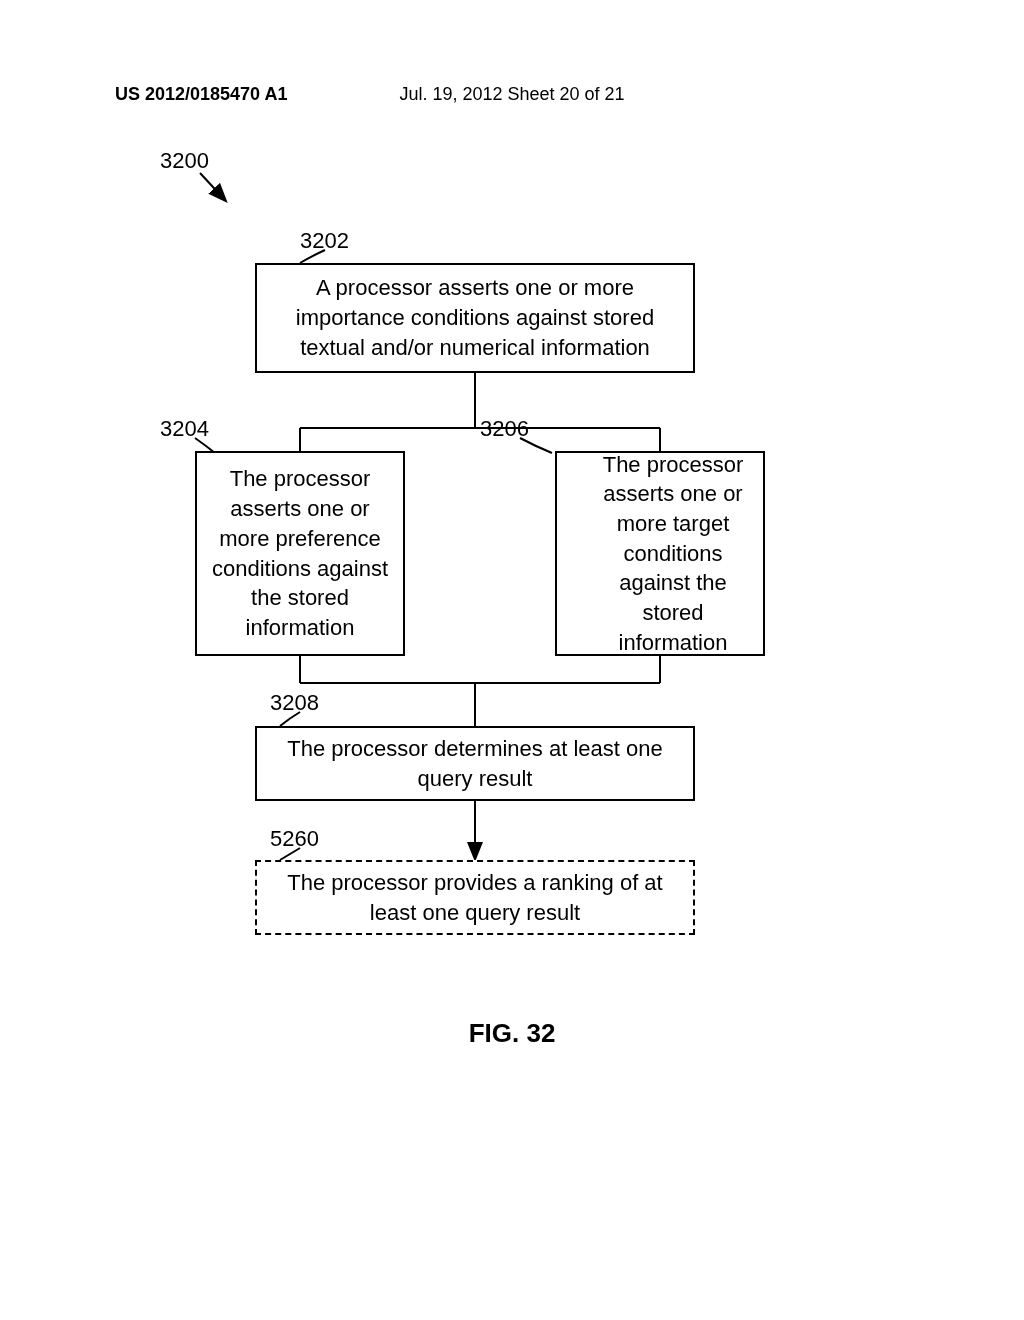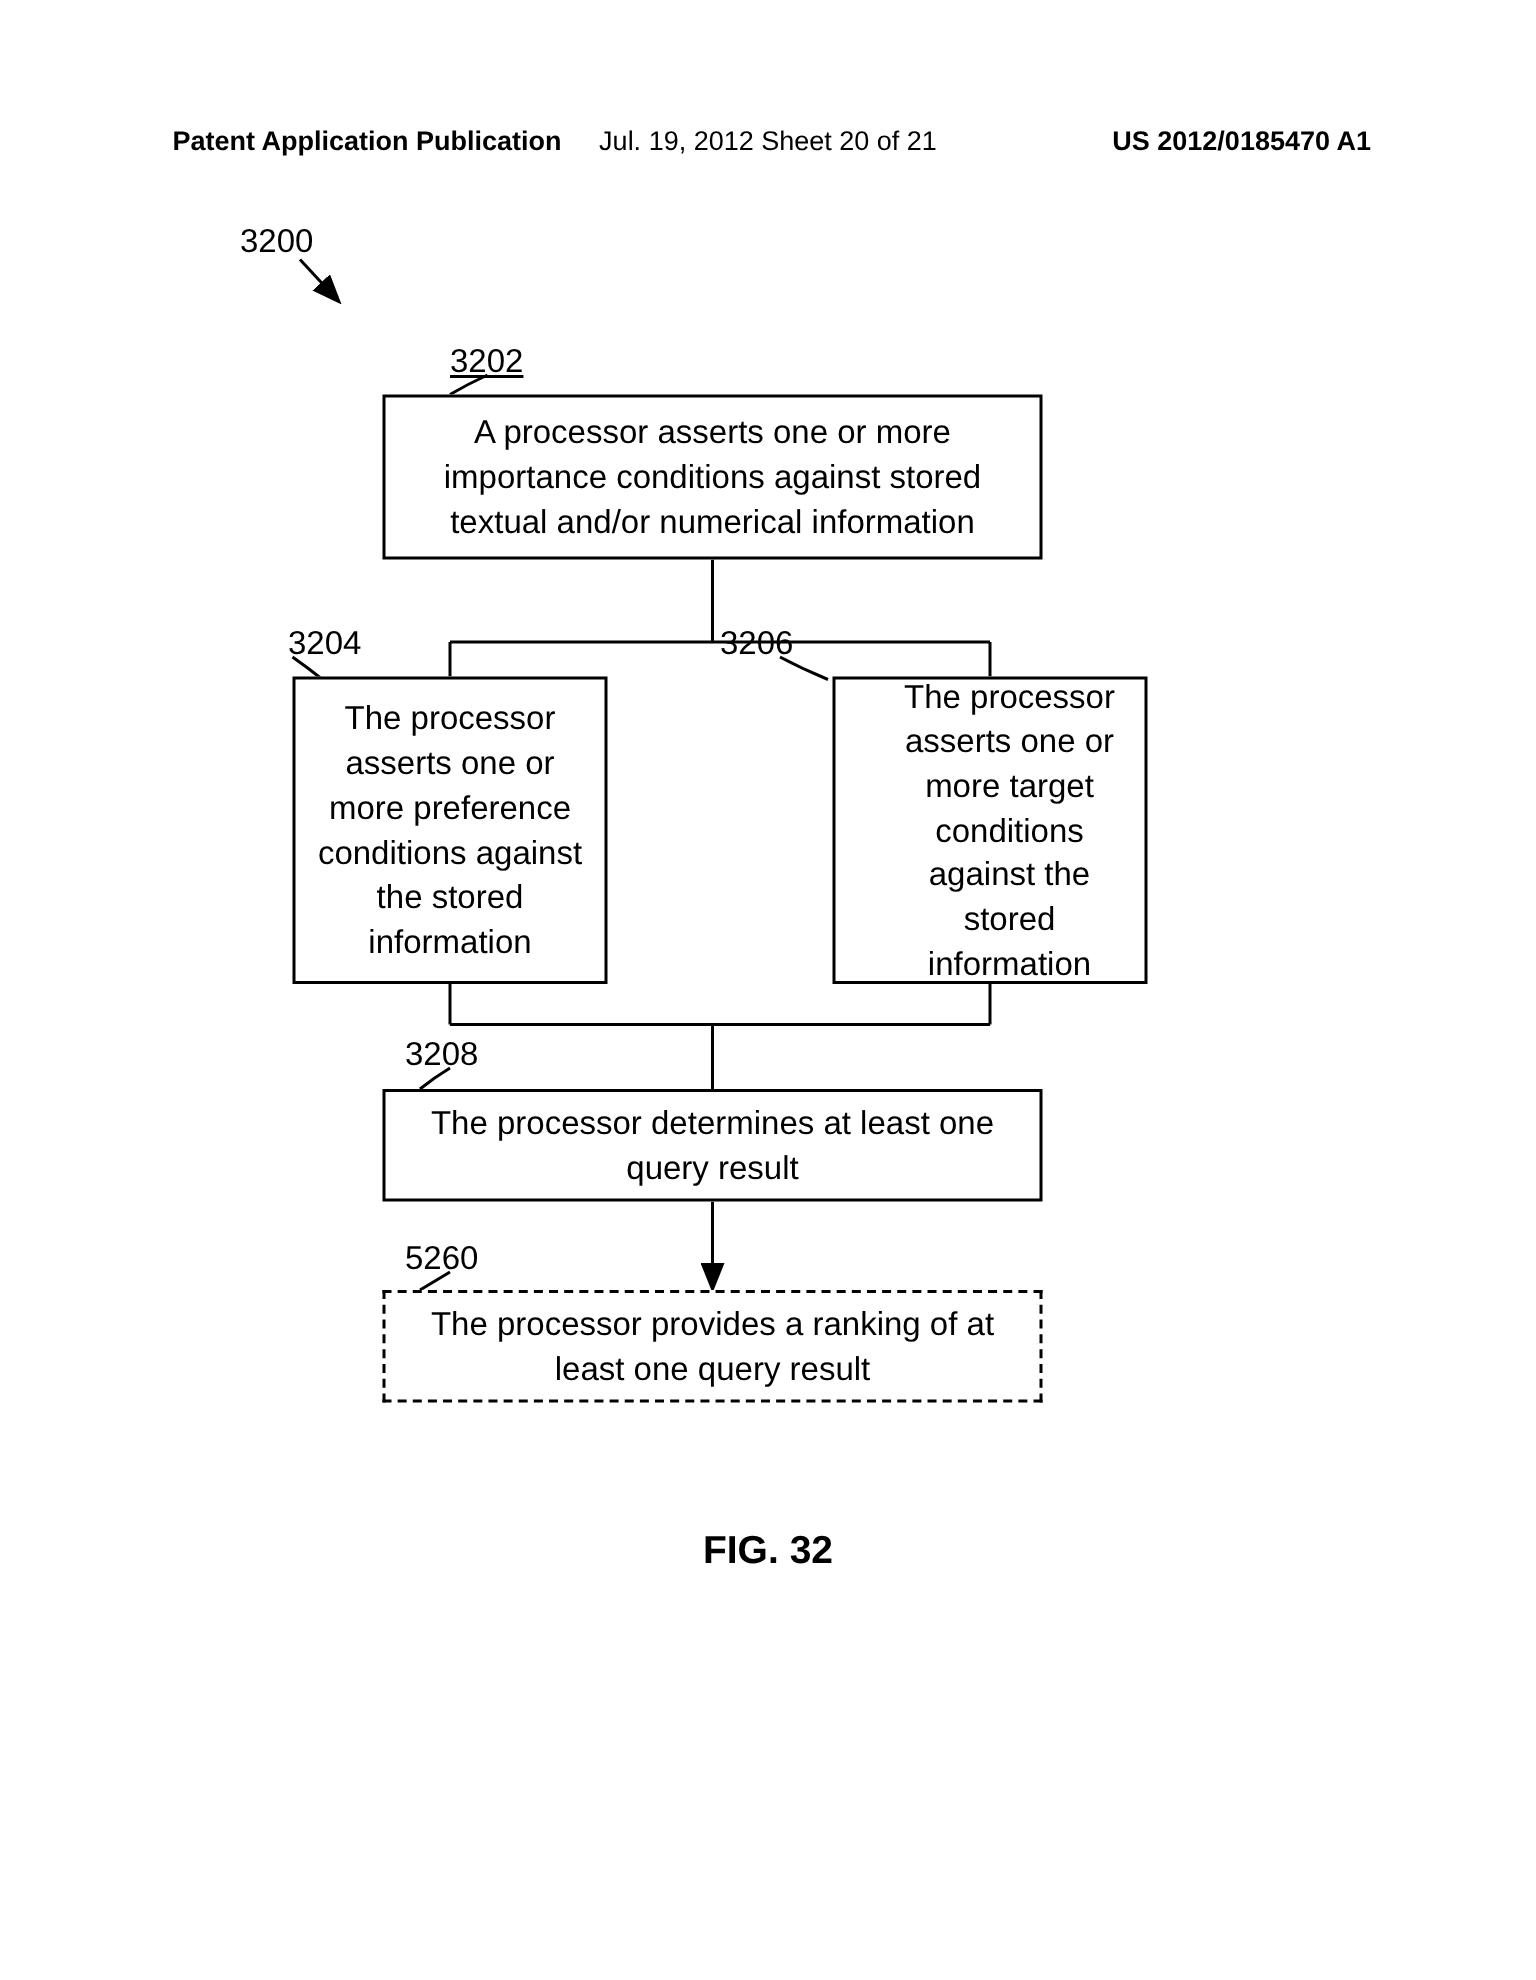--- a/index.html
+++ b/index.html
@@ -30,22 +30,22 @@
     top: 128px;
     left: 0;
     width: 1024px;
     height: 1000px;
   }
   .ref-label {
     position: absolute;
     font-size: 22px;
   }
   .ref-3200 { top: 20px; left: 160px; }
-  .ref-3202 { top: 100px; left: 300px; text-decoration: underline; }
-  .ref-3204 { top: 288px; left: 160px; margin-left: 32px; }
+  .ref-3202 { top: 100px; left: 300px; }
+  .ref-3204 { top: 288px; left: 160px; }
   .ref-3206 { top: 288px; left: 480px; }
   .ref-3208 { top: 562px; left: 270px; }
   .ref-3210 { top: 698px; left: 270px; }
 
   .box {
     position: absolute;
     border: 2px solid #000;
     background: #fff;
     text-align: center;
     display: flex;
@@ -86,21 +86,20 @@
     position: absolute;
     top: 0; left: 0;
     width: 1024px; height: 1000px;
     pointer-events: none;
   }
 </style>
 </head>
 <body>
 
 <div class="header">
-  <span class="header-left">Patent Application Publication</span>
   <span class="header-center">Jul. 19, 2012  Sheet 20 of 21</span>
   <span class="header-right">US 2012/0185470 A1</span>
 </div>
 
 <div class="diagram">
 
   <svg class="connectors" viewBox="0 0 1024 1000">
     <defs>
       <marker id="arrowhead" markerWidth="10" markerHeight="8" refX="8" refY="4" orient="auto">
         <polygon points="0 0, 10 4, 0 8" fill="#000"></polygon>

